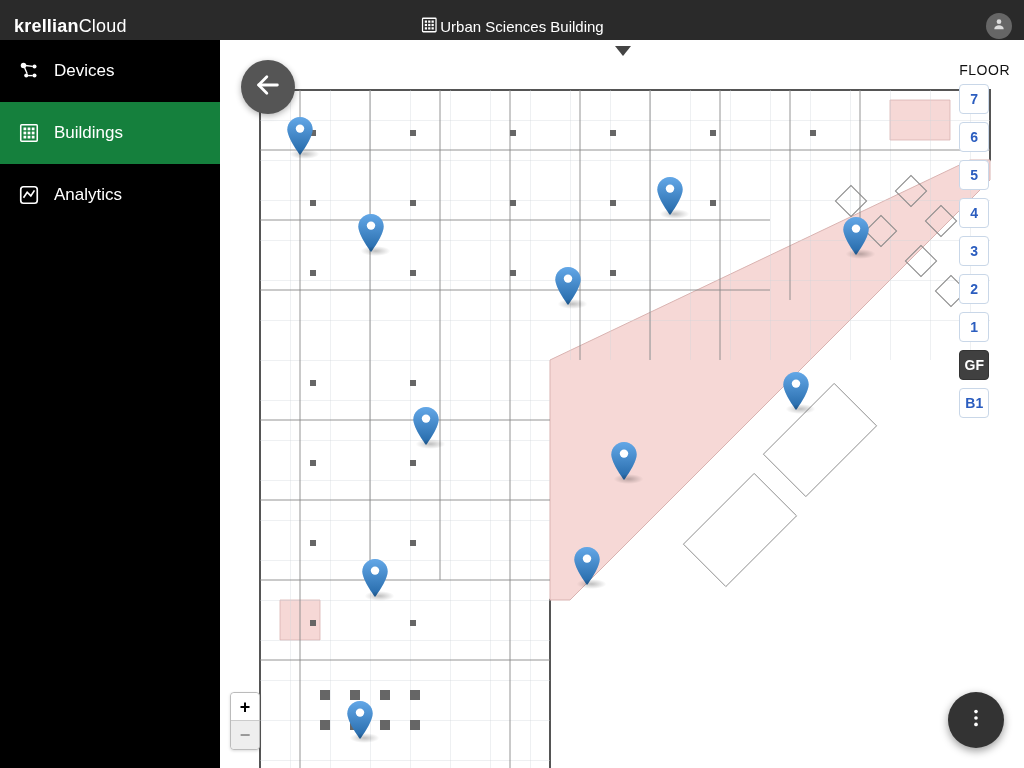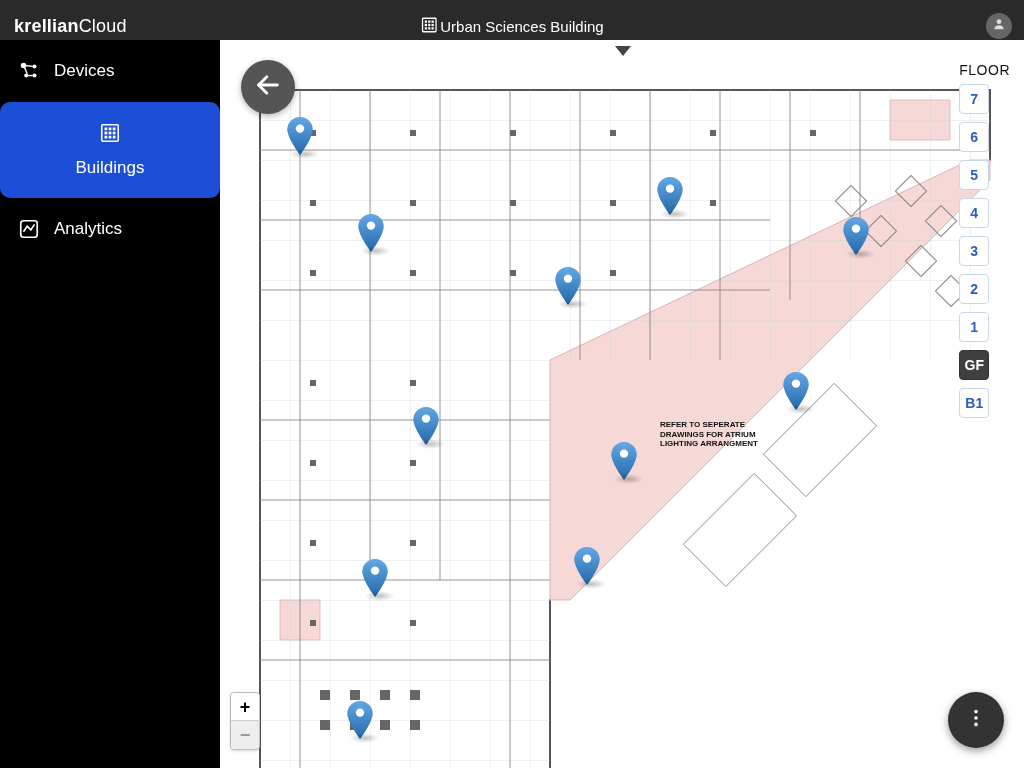--- a/index.html
+++ b/index.html
@@ -5,22 +5,22 @@
   * { margin: 0; padding: 0; box-sizing: border-box; }
   html, body { width: 1024px; height: 768px; overflow: hidden; font-family: -apple-system, Helvetica, Arial, sans-serif; background: #fff; }
   .header { position: absolute; top:0; left:0; right:0; height:52px; background:#2a2a2a; color:#fff; display:flex; align-items:center; }
   .logo { padding-left:14px; font-size:18px; letter-spacing:.2px; }
   .logo .bold { font-weight:700; }
   .logo .light { font-weight:300; }
   .header-center { position:absolute; left:50%; transform:translateX(-50%); display:flex; align-items:center; gap:2px; font-size:15px; }
   .header-right { position:absolute; right:12px; }
   .avatar { width:26px; height:26px; border-radius:50%; background:#666; display:flex; align-items:center; justify-content:center; }
   .sidebar { position:absolute; top:40px; left:0; width:220px; bottom:0; background:#000; color:#fff; }
-  .nav-item { display:flex; align-items:center; gap:14px; padding:20px 18px; font-size:17px; cursor:pointer;border-radius:10px; }
-  .nav-item.active { background:#1d4ed8;flex-direction:column; }
+  .nav-item { display:flex; align-items:center; gap:14px; padding:20px 18px; font-size:17px; cursor:pointer; }
+  .nav-item.active { background:#15803d; }
   .nav-icon { width:22px; height:22px; display:flex; align-items:center; justify-content:center; }
   .content { position:absolute; top:40px; left:220px; right:0; bottom:0; background:#fff; }
   .floorplan { position:absolute; inset:0; background:#fff; }
   .fp-svg { position:absolute; left:30px; top:40px; width:750px; height:700px; }
   .back-btn { position:absolute; top:20px; left:21px; width:54px; height:54px; border-radius:50%; background:#555; display:flex; align-items:center; justify-content:center; cursor:pointer; box-shadow:0 2px 6px rgba(0,0,0,.3); }
   .floor-panel { position:absolute; top:22px; right:14px; text-align:center; }
   .floor-label { font-size:14px; font-weight:400; color:#111; letter-spacing:.5px; margin-bottom:6px; }
   .floor-btn { width:30px; height:30px; margin:0 0 8px 0; border:1px solid #c9d7e8; border-radius:4px; display:flex; align-items:center; justify-content:center; font-size:14px; font-weight:700; color:#2b5dbf; background:#fff; cursor:pointer; }
   .floor-btn.active { background:#404040; color:#fff; border-color:#333; }
   .zoom { position:absolute; left:10px; bottom:18px; width:30px; border:1px solid #bbb; border-radius:4px; background:#fff; box-shadow:0 1px 3px rgba(0,0,0,.15); }
@@ -201,21 +201,20 @@
       <g fill="none" stroke="#888" stroke-width="1">
         <rect x="590" y="110" width="22" height="22" transform="rotate(45 601 121)"></rect>
         <rect x="620" y="140" width="22" height="22" transform="rotate(45 631 151)"></rect>
         <rect x="650" y="100" width="22" height="22" transform="rotate(45 661 111)"></rect>
         <rect x="680" y="130" width="22" height="22" transform="rotate(45 691 141)"></rect>
         <rect x="660" y="170" width="22" height="22" transform="rotate(45 671 181)"></rect>
         <rect x="690" y="200" width="22" height="22" transform="rotate(45 701 211)"></rect>
       </g>
     </svg>
 
-    <div class="atrium-label">REFER TO SEPERATE DRAWINGS FOR ATRIUM LIGHTING ARRANGMENT</div>
 
     <div id="pins-layer">
         <div class="pin" style="left: 80px; top: 115px;"><div class="shadow"></div><svg viewBox="0 0 24 36">
             <path d="M12 0C5.4 0 0 5.3 0 11.8 0 20 12 36 12 36s12-16 12-24.2C24 5.3 18.6 0 12 0z" fill="#2f8adf"></path>
             <path d="M12 0C5.4 0 0 5.3 0 11.8 0 20 12 36 12 36s12-16 12-24.2C24 5.3 18.6 0 12 0z" fill="url(#g)" opacity=".25"></path>
             <circle cx="12" cy="11" r="4" fill="#fff"></circle>
             <defs>
               <linearGradient id="g" x1="0" y1="0" x2="0" y2="1">
                 <stop offset="0" stop-color="#fff"></stop>
                 <stop offset="1" stop-color="#000"></stop>

